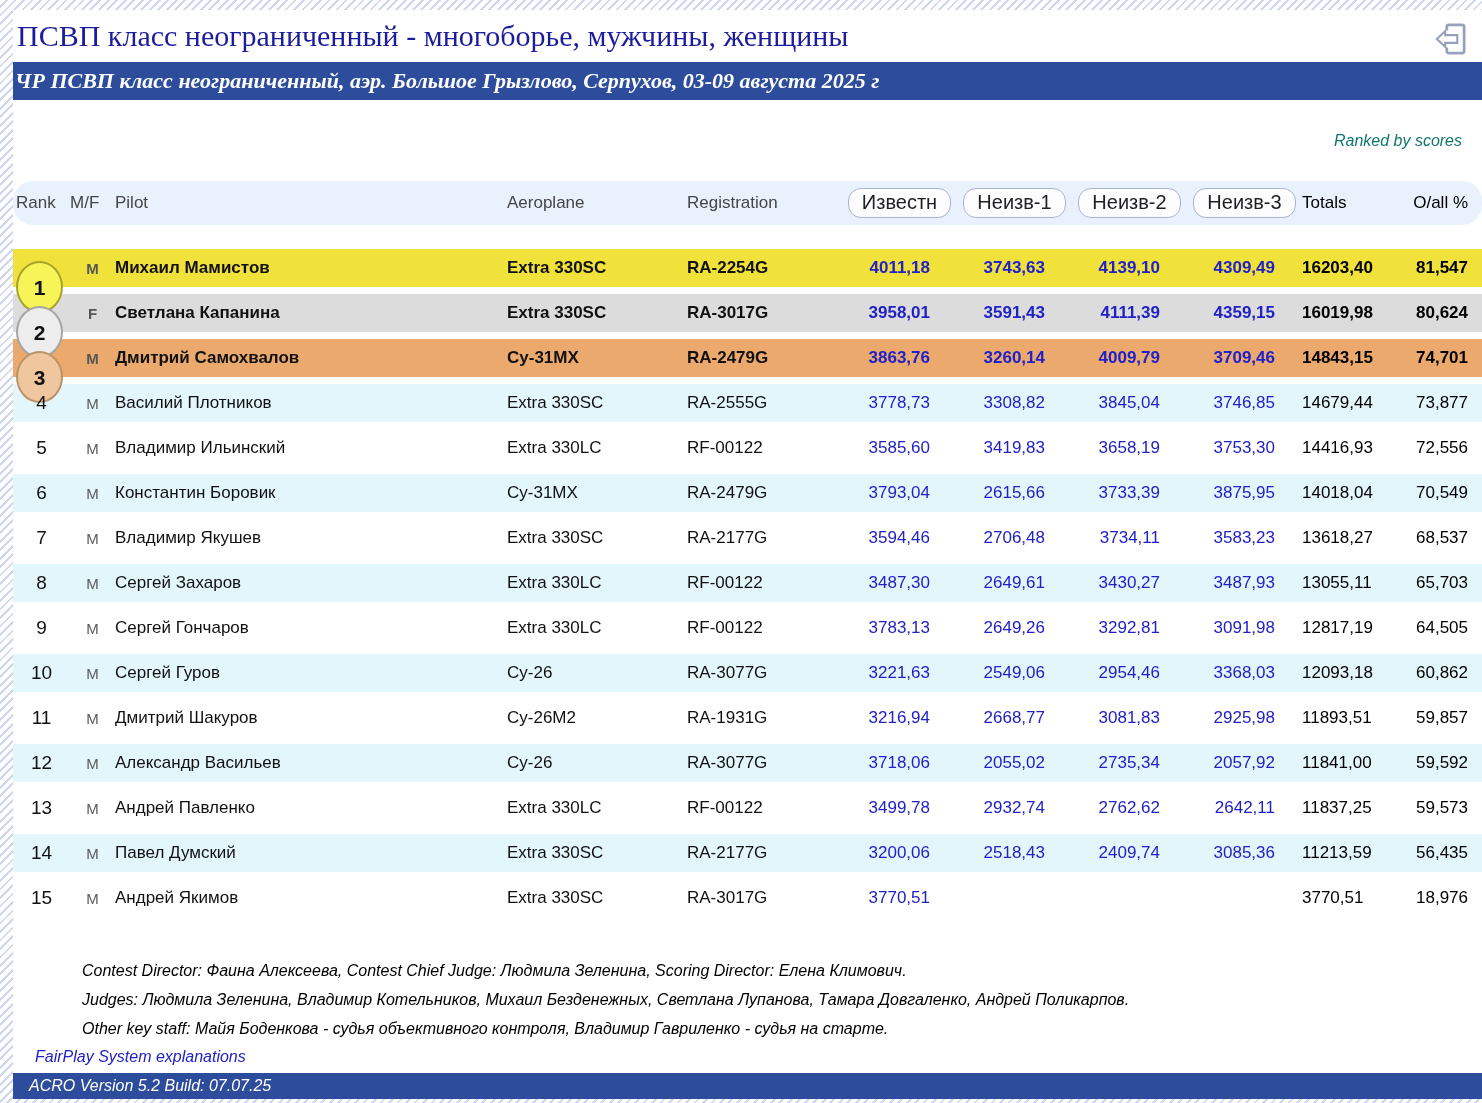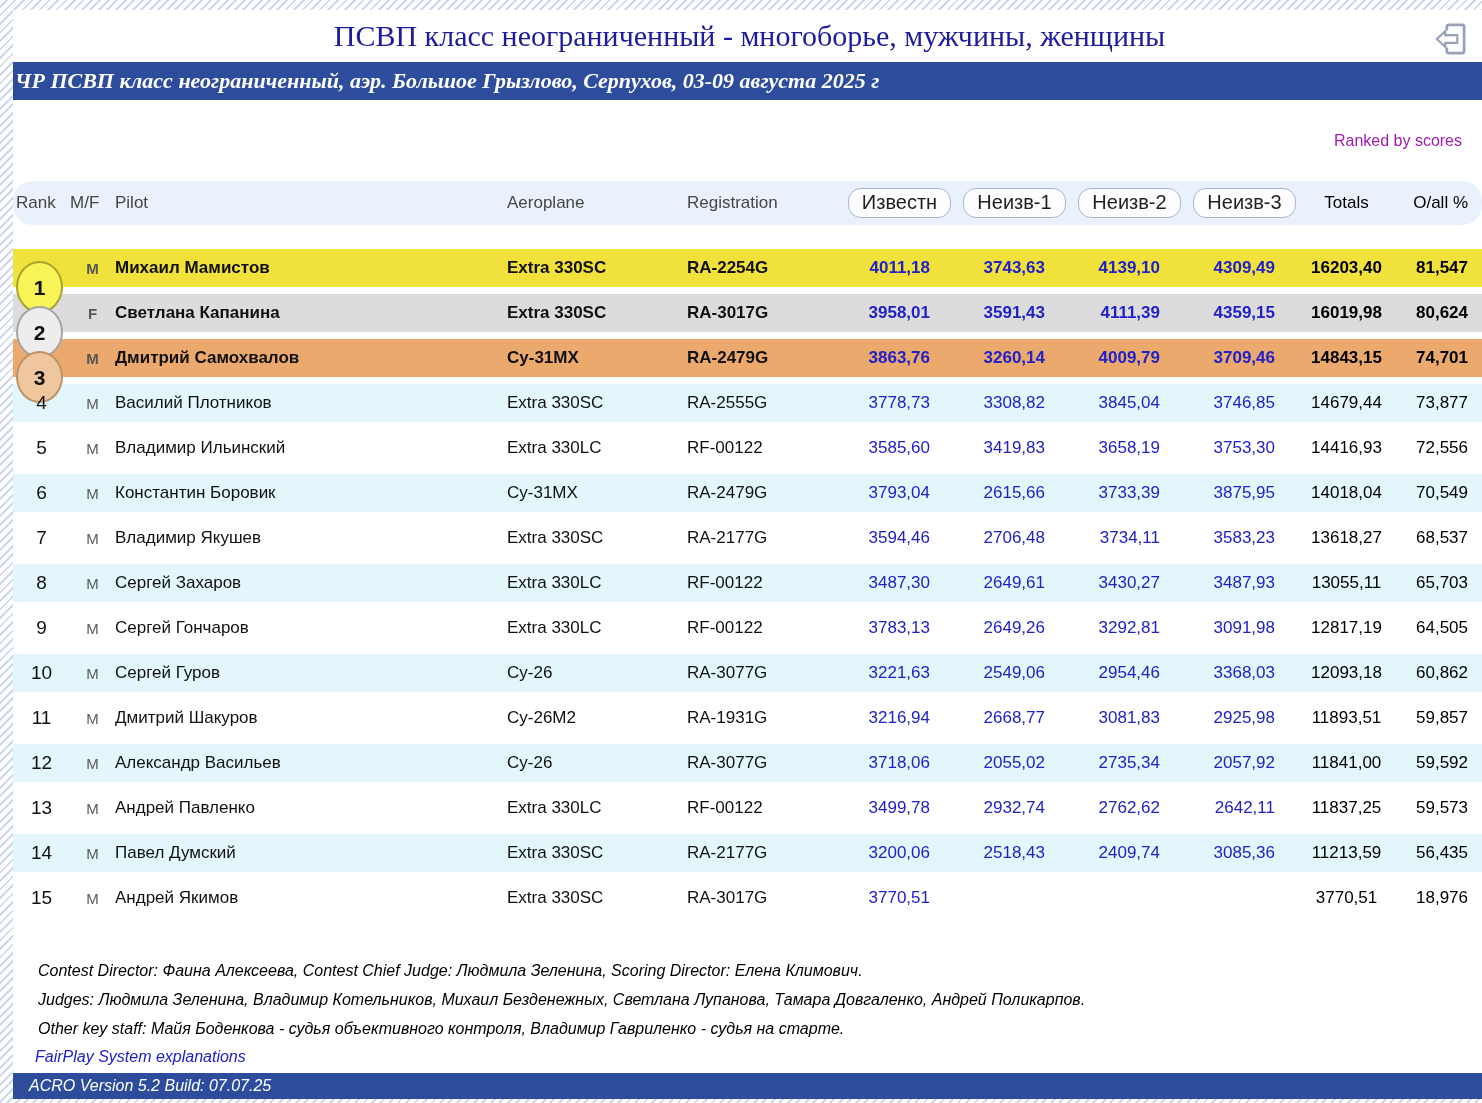--- a/index.html
+++ b/index.html
@@ -7,36 +7,36 @@
   body{
     font-family:"Liberation Sans", sans-serif;
     background: repeating-linear-gradient(135deg,#ffffff 0 4px,#cfd6ef 4px 6px);
     position:relative; overflow:hidden;
   }
   .content{
     position:absolute; left:13px; top:10px; width:1469px; height:1089px;
     background:#ffffff;
   }
   
-  .title-bar{ position:absolute; left:0; top:0; width:100%; height:52px;text-align:center; }
+  .title-bar{ position:absolute; left:0; top:0; width:100%; height:52px; }
   .title-bar h1{
     font-family:"Liberation Serif", serif; font-weight:normal;
     font-size:30px; color:#1c1c9e; padding:9px 0 0 4px; letter-spacing:0;
   }
   .exit-icon{ position:absolute; right:10px; top:8px; width:42px; height:42px; cursor:pointer; }
   
   .banner{
     position:absolute; left:0; top:52px; width:100%; height:38px;
     background:#2d4d9c; color:#ffffff;
     font-family:"Liberation Serif", serif; font-style:italic; font-weight:bold;
     font-size:22px; line-height:37px; padding-left:2px;
   }
   .ranked-by{
     position:absolute; top:122px; right:20px;
-    font-size:16px; color:#a21caf;
+    font-style:italic; font-size:16px; color:#0f766e;
   }
   
   .thead{
     position:absolute; left:0; top:171px; width:100%; height:44px;
     background:#e9f2fc; display:flex; align-items:center; padding-right:14px;
     font-size:17px; color:#454545;border-radius:20px;
   }
   .rows{ position:absolute; left:0; top:239px; width:100%; }
   .trow{
     display:flex; align-items:center; height:38px; margin-bottom:7px;
@@ -44,21 +44,21 @@
   }
   .c{ flex:none; }
   .c-rank{ width:57px; text-align:center; position:relative; }
   .th.c-rank{ text-align:left; padding-left:3px; }
   .c-mf{ width:45px; text-align:center; color:#5a5a5a; font-size:15px; }
   .c-pilot{ width:392px; text-align:left; }
   .c-aero{ width:180px; text-align:left; }
   .c-reg{ width:155px; text-align:left; }
   .c-score{ width:115px; text-align:right; padding-right:27px; color:#2121c8; }
   .th.c-score{ text-align:center; padding-right:0; color:#454545; }
-  .c-total{ width:89px; text-align:center; color:#000; }
+  .c-total{ width:89px; text-align:left; color:#000; }
   .c-oall{ width:77px; text-align:right; color:#000; }
   .pill{
     display:inline-block; font-family:"Liberation Sans", sans-serif;
     font-size:20px; color:#1f1f1f; background:#fdfdff;
     border:1.5px solid #a9b3d6; border-radius:13px; padding:2px 13px 3px;
     cursor:pointer;
   }
   
   .gold  { background:#f0e13b; }
   .silver{ background:#dcdcdc; }
@@ -72,21 +72,21 @@
     position:absolute; left:3px; top:-7px; width:47px; height:52px;
     border-radius:50%; border:2px solid #999; 
     font-weight:bold; font-size:21px; line-height:49px; text-align:center; color:#111;
   }
   .gold   .rank-badge{ background:#f7f457; border-color:#a8a22f; }
   .silver .rank-badge{ background:#ededed; border-color:#a5a5a5; }
   .bronze .rank-badge{ background:#f0c69e; border-color:#bb9368; }
   
   .footer{ position:absolute; left:0; top:946px; width:100%; padding-left:25px;
     font-style:italic; font-size:16px; color:#000; }
-  .footer div{ height:29px; line-height:29px; white-space:nowrap; }
+  .footer div{ height:29px; line-height:29px; white-space:nowrap;margin-left:44px; }
   .fairplay{
     position:absolute; left:22px; top:1038px;
     font-style:italic; font-size:16px; color:#2021c8; text-decoration:none; cursor:pointer;
   }
   .bottom-bar{
     position:absolute; left:0; bottom:0; width:100%; height:26px;
     background:#2d4d9c; color:#ffffff; font-style:italic; font-size:16px;
     line-height:25px; padding-left:16px;
   }
 </style>

